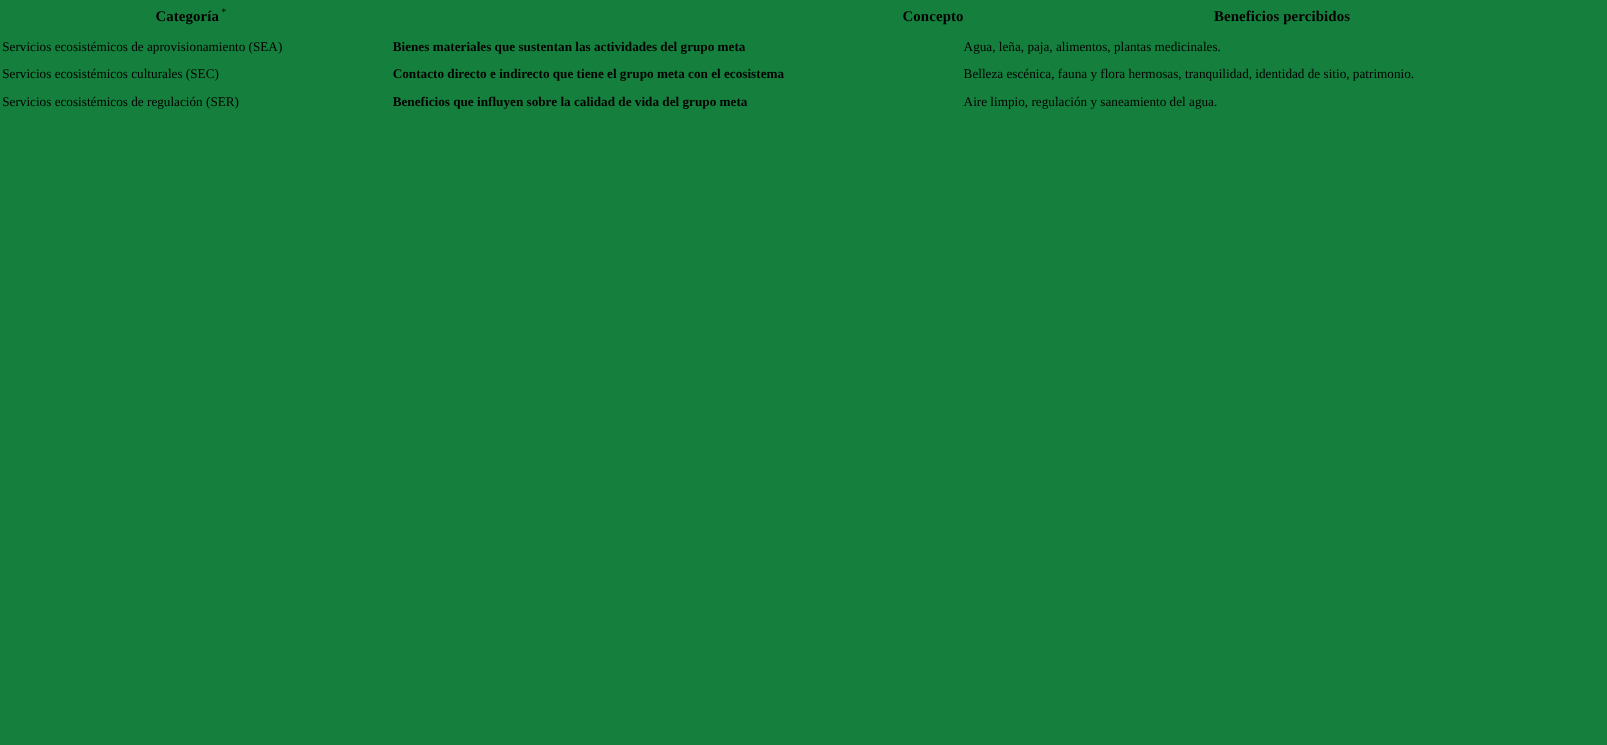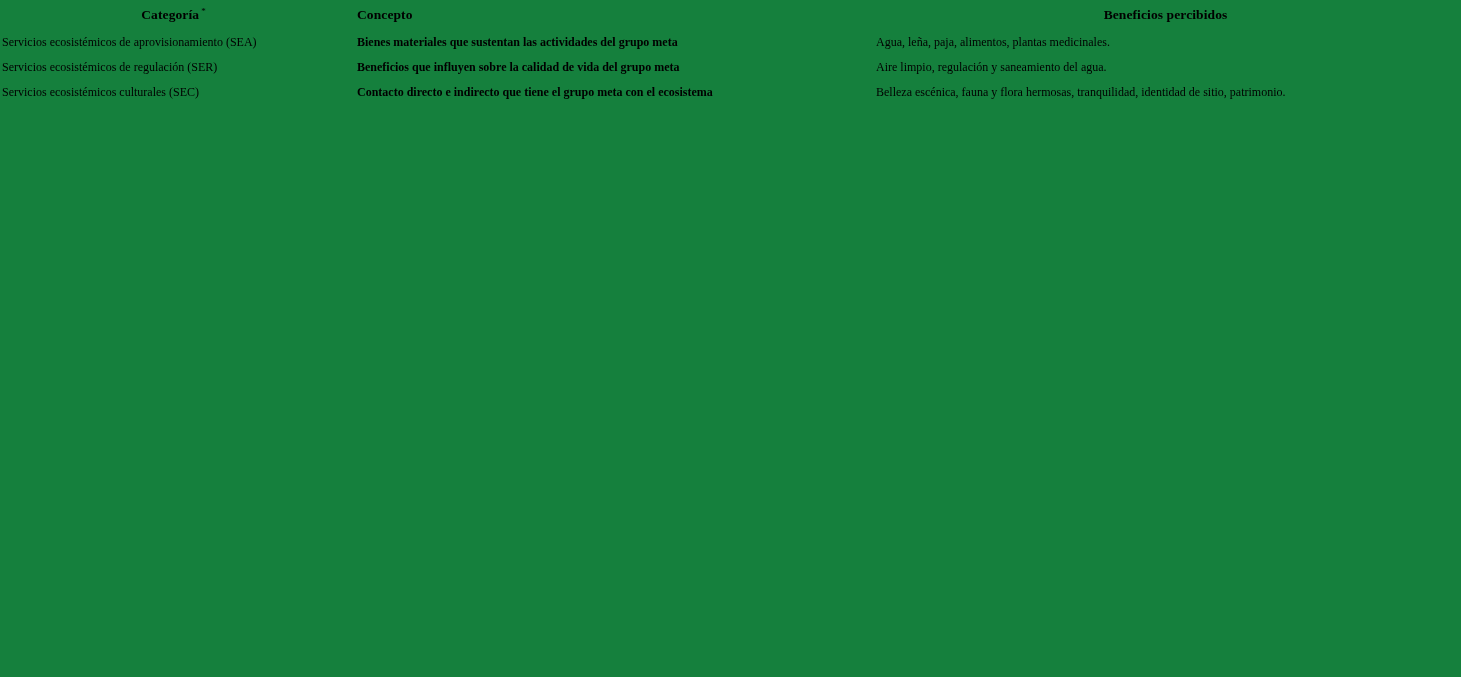--- a/index.html
+++ b/index.html
@@ -57,21 +57,21 @@
   }
   thead th .hdr-text { display: inline; }
   thead th sup.footnote-marker {
     font-size: 9px;
     font-weight: normal;
     vertical-align: super;
     line-height: 0;
     padding-left: 2px;
   }
   thead th.th-categoria  { text-align: center; padding-right: 10px; }
-  thead th.th-concepto   { text-align: left; padding-right: 0px; }
+  thead th.th-concepto   { text-align: right; padding-right: 0px; }
   thead th.th-elementos  { text-align: center; padding-right: 6px; }
 
   
   tbody tr { height: 25px; }
   tbody td {
     height: 25px;
     font-size: 12px;
     line-height: 25px;
     font-weight: normal;
     white-space: nowrap;
@@ -103,25 +103,25 @@
       </tr>
     </thead>
 
     <tbody>
       <tr>
         <td class="cell-categoria"><span class="cell-text">Servicios ecosistémicos de aprovisionamiento (SEA)</span></td>
         <td class="cell-concepto"><span class="cell-text">Bienes materiales que sustentan las actividades del grupo meta</span></td>
         <td class="cell-elementos"><span class="cell-text">Agua, leña, paja, alimentos, plantas medicinales.</span></td>
       </tr>
       <tr>
+        <td class="cell-categoria"><span class="cell-text">Servicios ecosistémicos culturales (SEC)</span></td>
+        <td class="cell-concepto"><span class="cell-text">Contacto directo e indirecto que tiene el grupo meta con el ecosistema</span></td>
+        <td class="cell-elementos"><span class="cell-text">Belleza escénica, fauna y flora hermosas, tranquilidad, identidad de sitio, patrimonio.</span></td>
+      </tr>
+      <tr>
         <td class="cell-categoria"><span class="cell-text">Servicios ecosistémicos de regulación (SER)</span></td>
         <td class="cell-concepto"><span class="cell-text">Beneficios que influyen sobre la calidad de vida del grupo meta</span></td>
         <td class="cell-elementos"><span class="cell-text">Aire limpio, regulación y saneamiento del agua.</span></td>
-      </tr>
-      <tr>
-        <td class="cell-categoria"><span class="cell-text">Servicios ecosistémicos culturales (SEC)</span></td>
-        <td class="cell-concepto"><span class="cell-text">Contacto directo e indirecto que tiene el grupo meta con el ecosistema</span></td>
-        <td class="cell-elementos"><span class="cell-text">Belleza escénica, fauna y flora hermosas, tranquilidad, identidad de sitio, patrimonio.</span></td>
       </tr>
     </tbody>
   </table>
 
 </div>
 
 </body></html>

